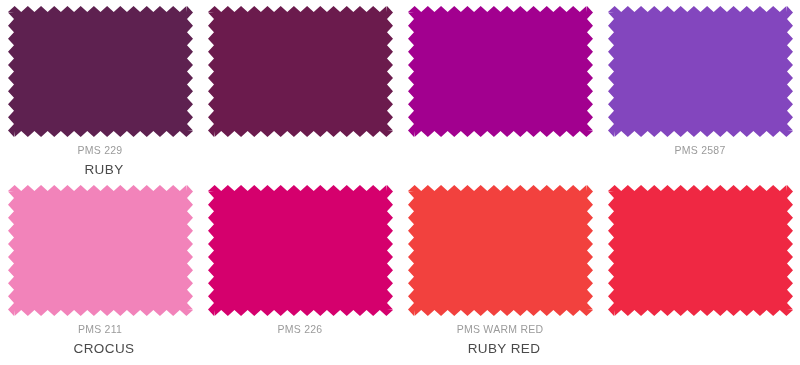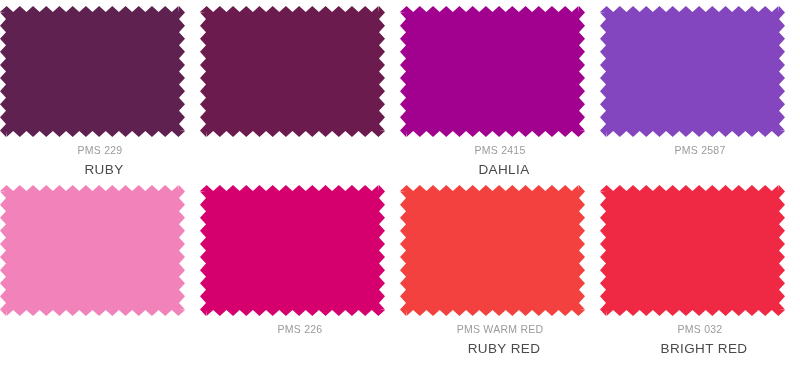--- a/index.html
+++ b/index.html
@@ -21,20 +21,21 @@
     display: grid;
     grid-template-columns: repeat(4, 200px);
     grid-template-rows: 180px 185px;
   }
 
   .swatch-cell {
     position: relative;
     width: 200px;
     display: flex;
     flex-direction: column;
+    align-items: center;
   }
 
   
   .chip-wrap {
     position: relative;
     width: 185px;
     height: 131px;
     margin-top: 6px;
   }
   .chip-wrap.row2 {
@@ -90,40 +91,40 @@
           <polygon points="0.00,6.00 6.61,0.00 13.21,6.00 19.82,0.00 26.43,6.00 33.04,0.00 39.64,6.00 46.25,0.00 52.86,6.00 59.46,0.00 66.07,6.00 72.68,0.00 79.29,6.00 85.89,0.00 92.50,6.00 99.11,0.00 105.71,6.00 112.32,0.00 118.93,6.00 125.54,0.00 132.14,6.00 138.75,0.00 145.36,6.00 151.96,0.00 158.57,6.00 165.18,0.00 171.79,6.00 178.39,0.00 179.00,6.00 179.00,0.00 185.00,6.55 179.00,13.10 185.00,19.65 179.00,26.20 185.00,32.75 179.00,39.30 185.00,45.85 179.00,52.40 185.00,58.95 179.00,65.50 185.00,72.05 179.00,78.60 185.00,85.15 179.00,91.70 185.00,98.25 179.00,104.80 185.00,111.35 179.00,117.90 185.00,124.45 179.00,125.00 185.00,125.00 178.39,131.00 171.79,125.00 165.18,131.00 158.57,125.00 151.96,131.00 145.36,125.00 138.75,131.00 132.14,125.00 125.54,131.00 118.93,125.00 112.32,131.00 105.71,125.00 99.11,131.00 92.50,125.00 85.89,131.00 79.29,125.00 72.68,131.00 66.07,125.00 59.46,131.00 52.86,125.00 46.25,131.00 39.64,125.00 33.04,131.00 26.43,125.00 19.82,131.00 13.21,125.00 6.61,131.00 6.00,125.00 6.00,131.00 0.00,124.45 6.00,117.90 0.00,111.35 6.00,104.80 0.00,98.25 6.00,91.70 0.00,85.15 6.00,78.60 0.00,72.05 6.00,65.50 0.00,58.95 6.00,52.40 0.00,45.85 6.00,39.30 0.00,32.75 6.00,26.20 0.00,19.65 6.00,13.10 0.00,6.55 6.00,6.00" fill="#6B1B4D"></polygon>
         </svg>
       </div>
     </div>
     <div class="swatch-cell">
       <div class="chip-wrap">
         <svg class="chip" viewBox="0 0 185 131" width="185" height="131">
           <polygon points="0.00,6.00 6.61,0.00 13.21,6.00 19.82,0.00 26.43,6.00 33.04,0.00 39.64,6.00 46.25,0.00 52.86,6.00 59.46,0.00 66.07,6.00 72.68,0.00 79.29,6.00 85.89,0.00 92.50,6.00 99.11,0.00 105.71,6.00 112.32,0.00 118.93,6.00 125.54,0.00 132.14,6.00 138.75,0.00 145.36,6.00 151.96,0.00 158.57,6.00 165.18,0.00 171.79,6.00 178.39,0.00 179.00,6.00 179.00,0.00 185.00,6.55 179.00,13.10 185.00,19.65 179.00,26.20 185.00,32.75 179.00,39.30 185.00,45.85 179.00,52.40 185.00,58.95 179.00,65.50 185.00,72.05 179.00,78.60 185.00,85.15 179.00,91.70 185.00,98.25 179.00,104.80 185.00,111.35 179.00,117.90 185.00,124.45 179.00,125.00 185.00,125.00 178.39,131.00 171.79,125.00 165.18,131.00 158.57,125.00 151.96,131.00 145.36,125.00 138.75,131.00 132.14,125.00 125.54,131.00 118.93,125.00 112.32,131.00 105.71,125.00 99.11,131.00 92.50,125.00 85.89,131.00 79.29,125.00 72.68,131.00 66.07,125.00 59.46,131.00 52.86,125.00 46.25,131.00 39.64,125.00 33.04,131.00 26.43,125.00 19.82,131.00 13.21,125.00 6.61,131.00 6.00,125.00 6.00,131.00 0.00,124.45 6.00,117.90 0.00,111.35 6.00,104.80 0.00,98.25 6.00,91.70 0.00,85.15 6.00,78.60 0.00,72.05 6.00,65.50 0.00,58.95 6.00,52.40 0.00,45.85 6.00,39.30 0.00,32.75 6.00,26.20 0.00,19.65 6.00,13.10 0.00,6.55 6.00,6.00" fill="#A2008F"></polygon>
         </svg>
       </div>
-      <div class="labels">
-        <div class="pms-code">PMS 2415</div>
-        <div class="color-name">DAHLIA</div>
-      </div>
     </div>
     <div class="swatch-cell">
       <div class="chip-wrap">
         <svg class="chip" viewBox="0 0 185 131" width="185" height="131">
           <polygon points="0.00,6.00 6.61,0.00 13.21,6.00 19.82,0.00 26.43,6.00 33.04,0.00 39.64,6.00 46.25,0.00 52.86,6.00 59.46,0.00 66.07,6.00 72.68,0.00 79.29,6.00 85.89,0.00 92.50,6.00 99.11,0.00 105.71,6.00 112.32,0.00 118.93,6.00 125.54,0.00 132.14,6.00 138.75,0.00 145.36,6.00 151.96,0.00 158.57,6.00 165.18,0.00 171.79,6.00 178.39,0.00 179.00,6.00 179.00,0.00 185.00,6.55 179.00,13.10 185.00,19.65 179.00,26.20 185.00,32.75 179.00,39.30 185.00,45.85 179.00,52.40 185.00,58.95 179.00,65.50 185.00,72.05 179.00,78.60 185.00,85.15 179.00,91.70 185.00,98.25 179.00,104.80 185.00,111.35 179.00,117.90 185.00,124.45 179.00,125.00 185.00,125.00 178.39,131.00 171.79,125.00 165.18,131.00 158.57,125.00 151.96,131.00 145.36,125.00 138.75,131.00 132.14,125.00 125.54,131.00 118.93,125.00 112.32,131.00 105.71,125.00 99.11,131.00 92.50,125.00 85.89,131.00 79.29,125.00 72.68,131.00 66.07,125.00 59.46,131.00 52.86,125.00 46.25,131.00 39.64,125.00 33.04,131.00 26.43,125.00 19.82,131.00 13.21,125.00 6.61,131.00 6.00,125.00 6.00,131.00 0.00,124.45 6.00,117.90 0.00,111.35 6.00,104.80 0.00,98.25 6.00,91.70 0.00,85.15 6.00,78.60 0.00,72.05 6.00,65.50 0.00,58.95 6.00,52.40 0.00,45.85 6.00,39.30 0.00,32.75 6.00,26.20 0.00,19.65 6.00,13.10 0.00,6.55 6.00,6.00" fill="#8346BE"></polygon>
         </svg>
       </div>
       <div class="labels">
         <div class="pms-code">PMS 2587</div>
       </div>
     </div>
     <div class="swatch-cell">
       <div class="chip-wrap row2">
         <svg class="chip" viewBox="0 0 185 131" width="185" height="131">
           <polygon points="0.00,6.00 6.61,0.00 13.21,6.00 19.82,0.00 26.43,6.00 33.04,0.00 39.64,6.00 46.25,0.00 52.86,6.00 59.46,0.00 66.07,6.00 72.68,0.00 79.29,6.00 85.89,0.00 92.50,6.00 99.11,0.00 105.71,6.00 112.32,0.00 118.93,6.00 125.54,0.00 132.14,6.00 138.75,0.00 145.36,6.00 151.96,0.00 158.57,6.00 165.18,0.00 171.79,6.00 178.39,0.00 179.00,6.00 179.00,0.00 185.00,6.55 179.00,13.10 185.00,19.65 179.00,26.20 185.00,32.75 179.00,39.30 185.00,45.85 179.00,52.40 185.00,58.95 179.00,65.50 185.00,72.05 179.00,78.60 185.00,85.15 179.00,91.70 185.00,98.25 179.00,104.80 185.00,111.35 179.00,117.90 185.00,124.45 179.00,125.00 185.00,125.00 178.39,131.00 171.79,125.00 165.18,131.00 158.57,125.00 151.96,131.00 145.36,125.00 138.75,131.00 132.14,125.00 125.54,131.00 118.93,125.00 112.32,131.00 105.71,125.00 99.11,131.00 92.50,125.00 85.89,131.00 79.29,125.00 72.68,131.00 66.07,125.00 59.46,131.00 52.86,125.00 46.25,131.00 39.64,125.00 33.04,131.00 26.43,125.00 19.82,131.00 13.21,125.00 6.61,131.00 6.00,125.00 6.00,131.00 0.00,124.45 6.00,117.90 0.00,111.35 6.00,104.80 0.00,98.25 6.00,91.70 0.00,85.15 6.00,78.60 0.00,72.05 6.00,65.50 0.00,58.95 6.00,52.40 0.00,45.85 6.00,39.30 0.00,32.75 6.00,26.20 0.00,19.65 6.00,13.10 0.00,6.55 6.00,6.00" fill="#F283BA"></polygon>
         </svg>
+      </div>
+      <div class="labels">
+        <div class="pms-code">PMS 211</div>
+        <div class="color-name">CROCUS</div>
       </div>
     </div>
     <div class="swatch-cell">
       <div class="chip-wrap row2">
         <svg class="chip" viewBox="0 0 185 131" width="185" height="131">
           <polygon points="0.00,6.00 6.61,0.00 13.21,6.00 19.82,0.00 26.43,6.00 33.04,0.00 39.64,6.00 46.25,0.00 52.86,6.00 59.46,0.00 66.07,6.00 72.68,0.00 79.29,6.00 85.89,0.00 92.50,6.00 99.11,0.00 105.71,6.00 112.32,0.00 118.93,6.00 125.54,0.00 132.14,6.00 138.75,0.00 145.36,6.00 151.96,0.00 158.57,6.00 165.18,0.00 171.79,6.00 178.39,0.00 179.00,6.00 179.00,0.00 185.00,6.55 179.00,13.10 185.00,19.65 179.00,26.20 185.00,32.75 179.00,39.30 185.00,45.85 179.00,52.40 185.00,58.95 179.00,65.50 185.00,72.05 179.00,78.60 185.00,85.15 179.00,91.70 185.00,98.25 179.00,104.80 185.00,111.35 179.00,117.90 185.00,124.45 179.00,125.00 185.00,125.00 178.39,131.00 171.79,125.00 165.18,131.00 158.57,125.00 151.96,131.00 145.36,125.00 138.75,131.00 132.14,125.00 125.54,131.00 118.93,125.00 112.32,131.00 105.71,125.00 99.11,131.00 92.50,125.00 85.89,131.00 79.29,125.00 72.68,131.00 66.07,125.00 59.46,131.00 52.86,125.00 46.25,131.00 39.64,125.00 33.04,131.00 26.43,125.00 19.82,131.00 13.21,125.00 6.61,131.00 6.00,125.00 6.00,131.00 0.00,124.45 6.00,117.90 0.00,111.35 6.00,104.80 0.00,98.25 6.00,91.70 0.00,85.15 6.00,78.60 0.00,72.05 6.00,65.50 0.00,58.95 6.00,52.40 0.00,45.85 6.00,39.30 0.00,32.75 6.00,26.20 0.00,19.65 6.00,13.10 0.00,6.55 6.00,6.00" fill="#D5006D"></polygon>
         </svg>
       </div>
       <div class="labels">
         <div class="pms-code">PMS 226</div>
@@ -139,18 +140,14 @@
         <div class="pms-code">PMS WARM RED</div>
         <div class="color-name">RUBY RED</div>
       </div>
     </div>
     <div class="swatch-cell">
       <div class="chip-wrap row2">
         <svg class="chip" viewBox="0 0 185 131" width="185" height="131">
           <polygon points="0.00,6.00 6.61,0.00 13.21,6.00 19.82,0.00 26.43,6.00 33.04,0.00 39.64,6.00 46.25,0.00 52.86,6.00 59.46,0.00 66.07,6.00 72.68,0.00 79.29,6.00 85.89,0.00 92.50,6.00 99.11,0.00 105.71,6.00 112.32,0.00 118.93,6.00 125.54,0.00 132.14,6.00 138.75,0.00 145.36,6.00 151.96,0.00 158.57,6.00 165.18,0.00 171.79,6.00 178.39,0.00 179.00,6.00 179.00,0.00 185.00,6.55 179.00,13.10 185.00,19.65 179.00,26.20 185.00,32.75 179.00,39.30 185.00,45.85 179.00,52.40 185.00,58.95 179.00,65.50 185.00,72.05 179.00,78.60 185.00,85.15 179.00,91.70 185.00,98.25 179.00,104.80 185.00,111.35 179.00,117.90 185.00,124.45 179.00,125.00 185.00,125.00 178.39,131.00 171.79,125.00 165.18,131.00 158.57,125.00 151.96,131.00 145.36,125.00 138.75,131.00 132.14,125.00 125.54,131.00 118.93,125.00 112.32,131.00 105.71,125.00 99.11,131.00 92.50,125.00 85.89,131.00 79.29,125.00 72.68,131.00 66.07,125.00 59.46,131.00 52.86,125.00 46.25,131.00 39.64,125.00 33.04,131.00 26.43,125.00 19.82,131.00 13.21,125.00 6.61,131.00 6.00,125.00 6.00,131.00 0.00,124.45 6.00,117.90 0.00,111.35 6.00,104.80 0.00,98.25 6.00,91.70 0.00,85.15 6.00,78.60 0.00,72.05 6.00,65.50 0.00,58.95 6.00,52.40 0.00,45.85 6.00,39.30 0.00,32.75 6.00,26.20 0.00,19.65 6.00,13.10 0.00,6.55 6.00,6.00" fill="#EF2843"></polygon>
         </svg>
       </div>
-      <div class="labels">
-        <div class="pms-code">PMS 032</div>
-        <div class="color-name">BRIGHT RED</div>
-      </div>
     </div>
   </div>
 
 </body></html>

